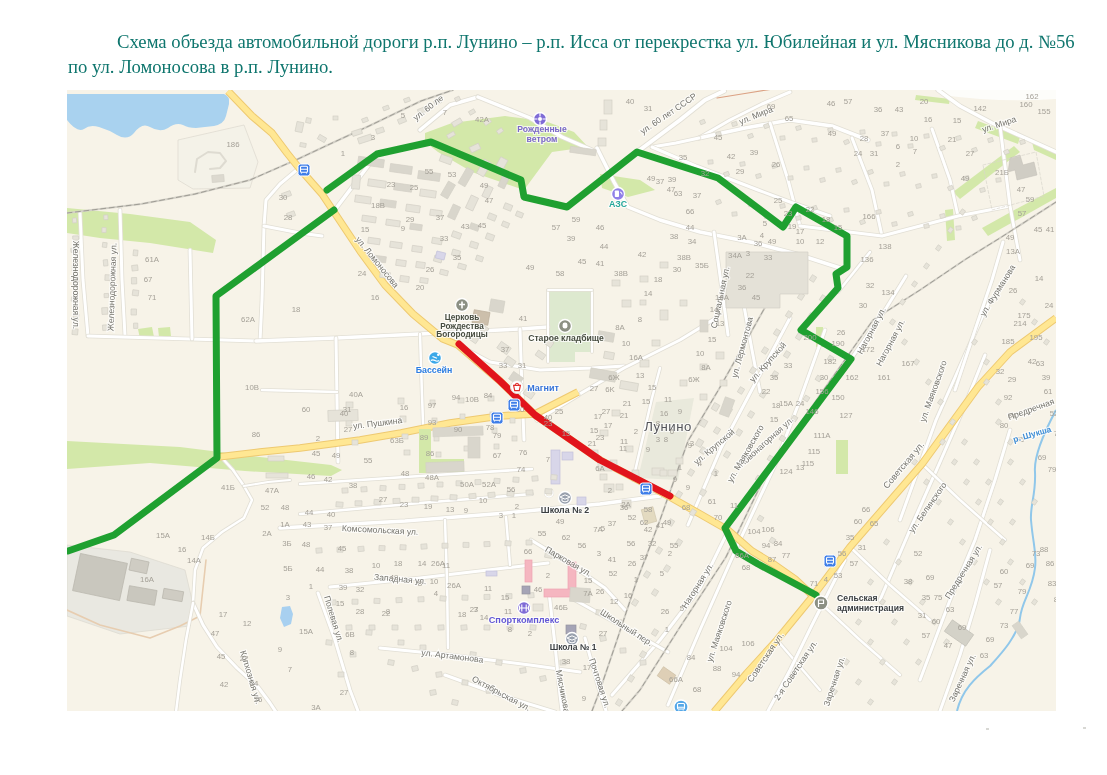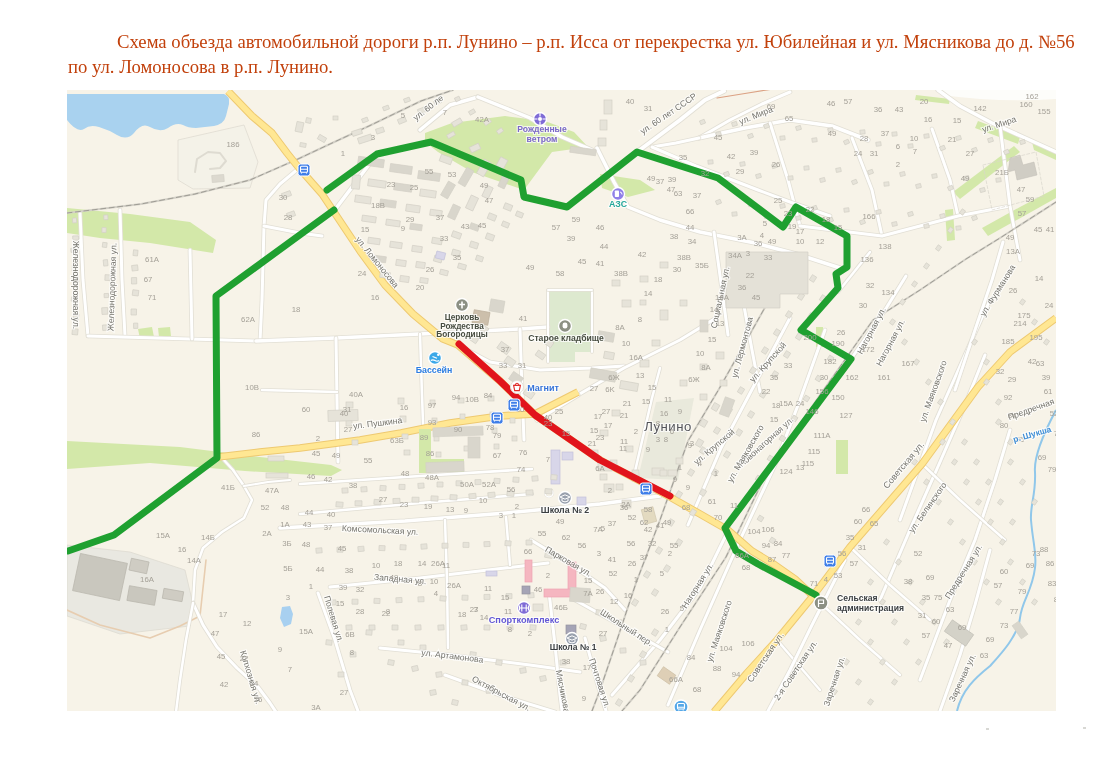--- a/index.html
+++ b/index.html
@@ -1,18 +1,18 @@
 <!DOCTYPE html>
 <html lang="ru"><head>
 <meta charset="utf-8">
 <title>Схема объезда</title>
 <style>
   html,body { margin:0; padding:0; background:#ffffff; width:1107px; height:775px; overflow:hidden; }
   .title { position:absolute; left:68px; top:29px; width:1030px;
-    font-family:"Liberation Serif", serif; font-size:18.7px; line-height:25px; color:#c2410c;
+    font-family:"Liberation Serif", serif; font-size:18.7px; line-height:25px; color:#0f766e;
     text-indent:49px; }
   .map { position:absolute; left:67px; top:90px; width:989px; height:621px; }
 </style>
 </head>
 <body>
 
 <div class="title">Схема объезда автомобильной дороги р.п. Лунино – р.п. Исса от перекрестка ул. Юбилейная и ул. Мясникова до д. №56<br>по ул. Ломоносова в р.п. Лунино.</div>
 
 <div style="position:absolute;left:986px;top:728px;width:3px;height:2px;background:#d8d8d4;"></div>
 <div style="position:absolute;left:1083px;top:727px;width:3px;height:2px;background:#d8d8d4;"></div>

